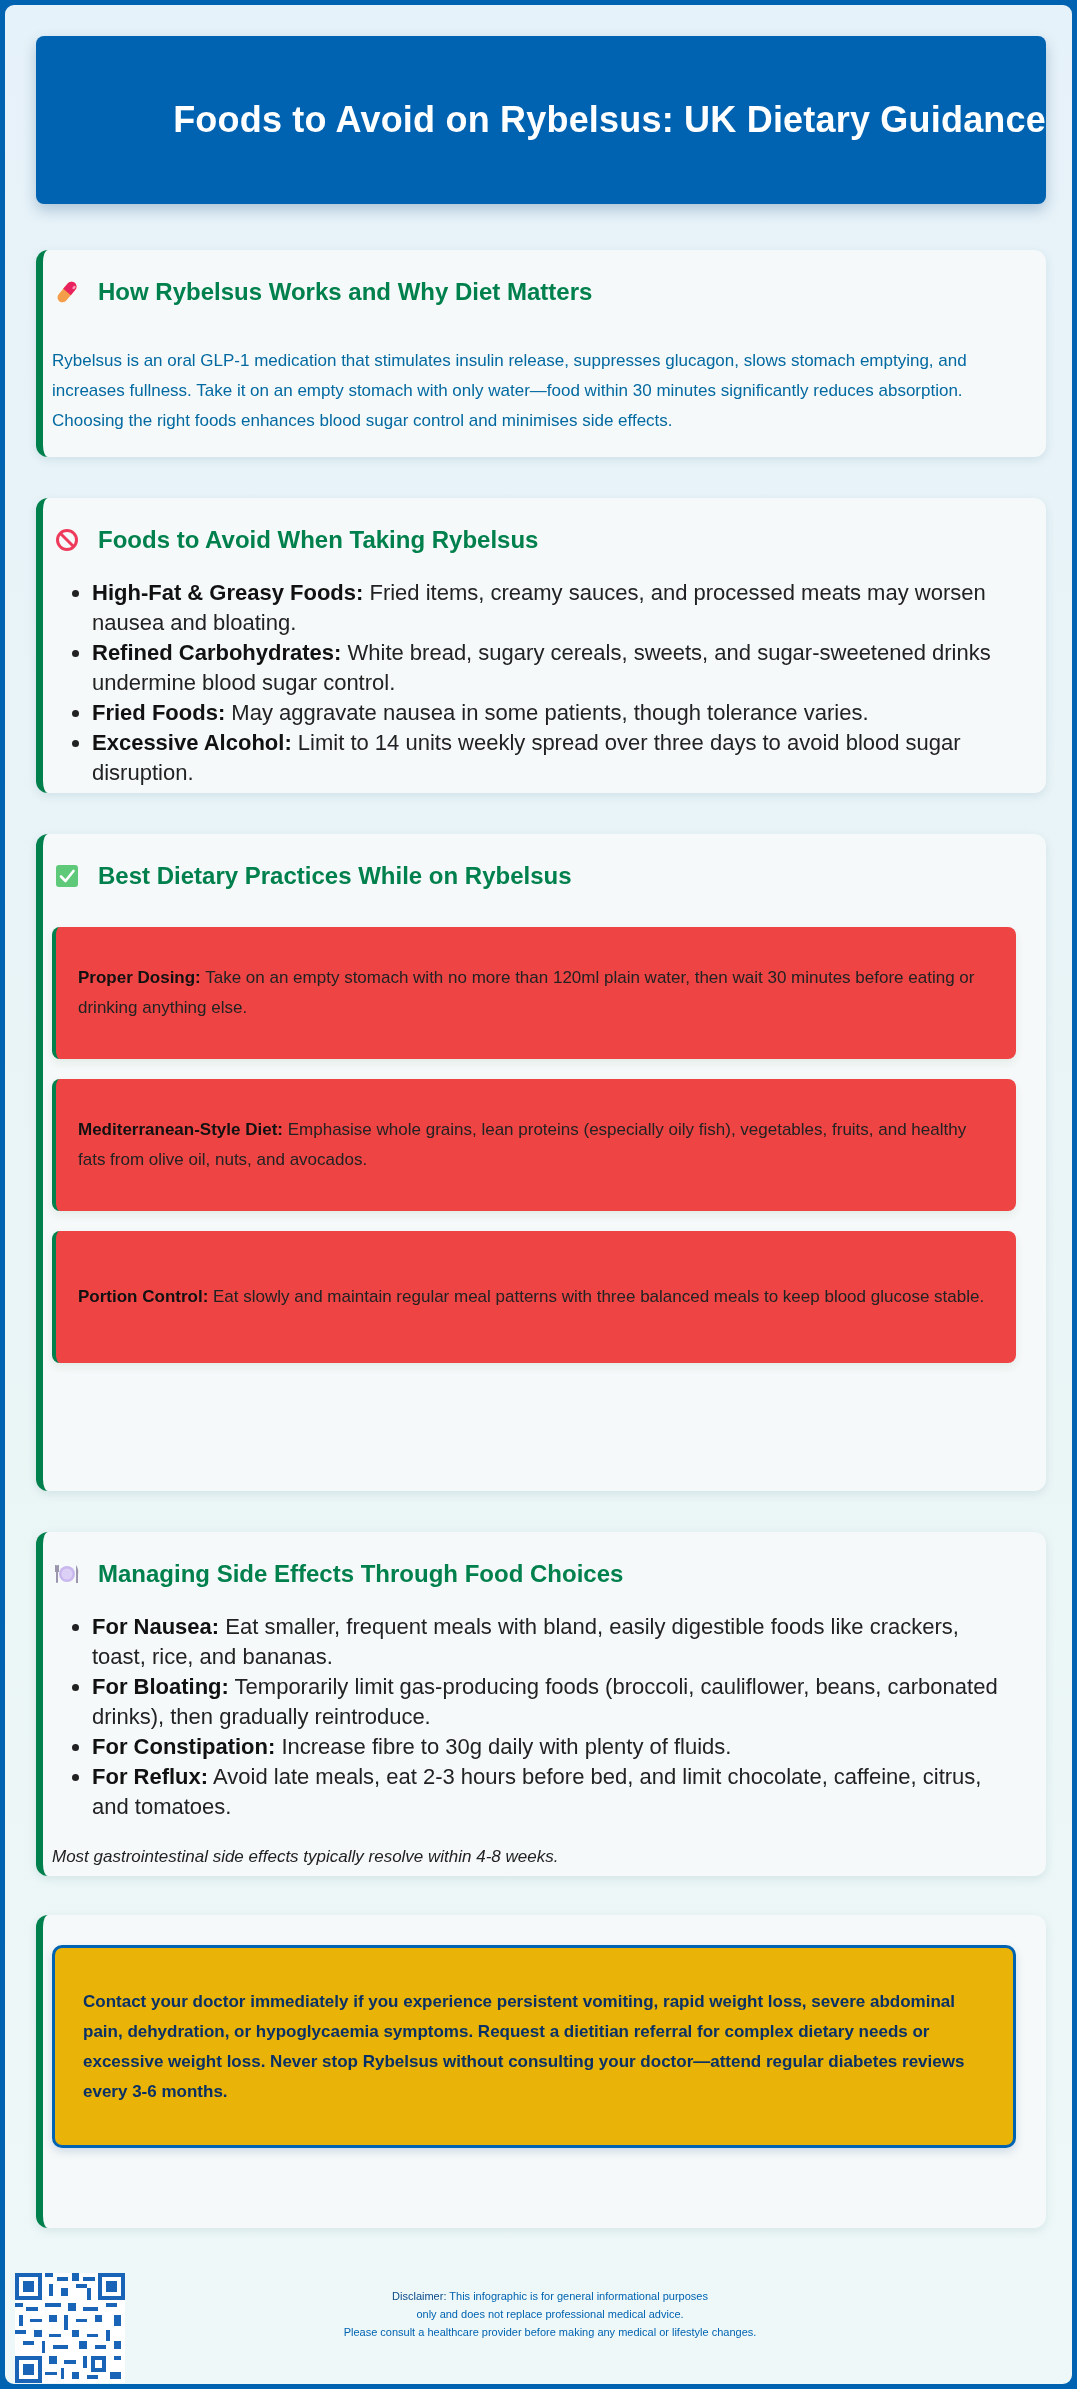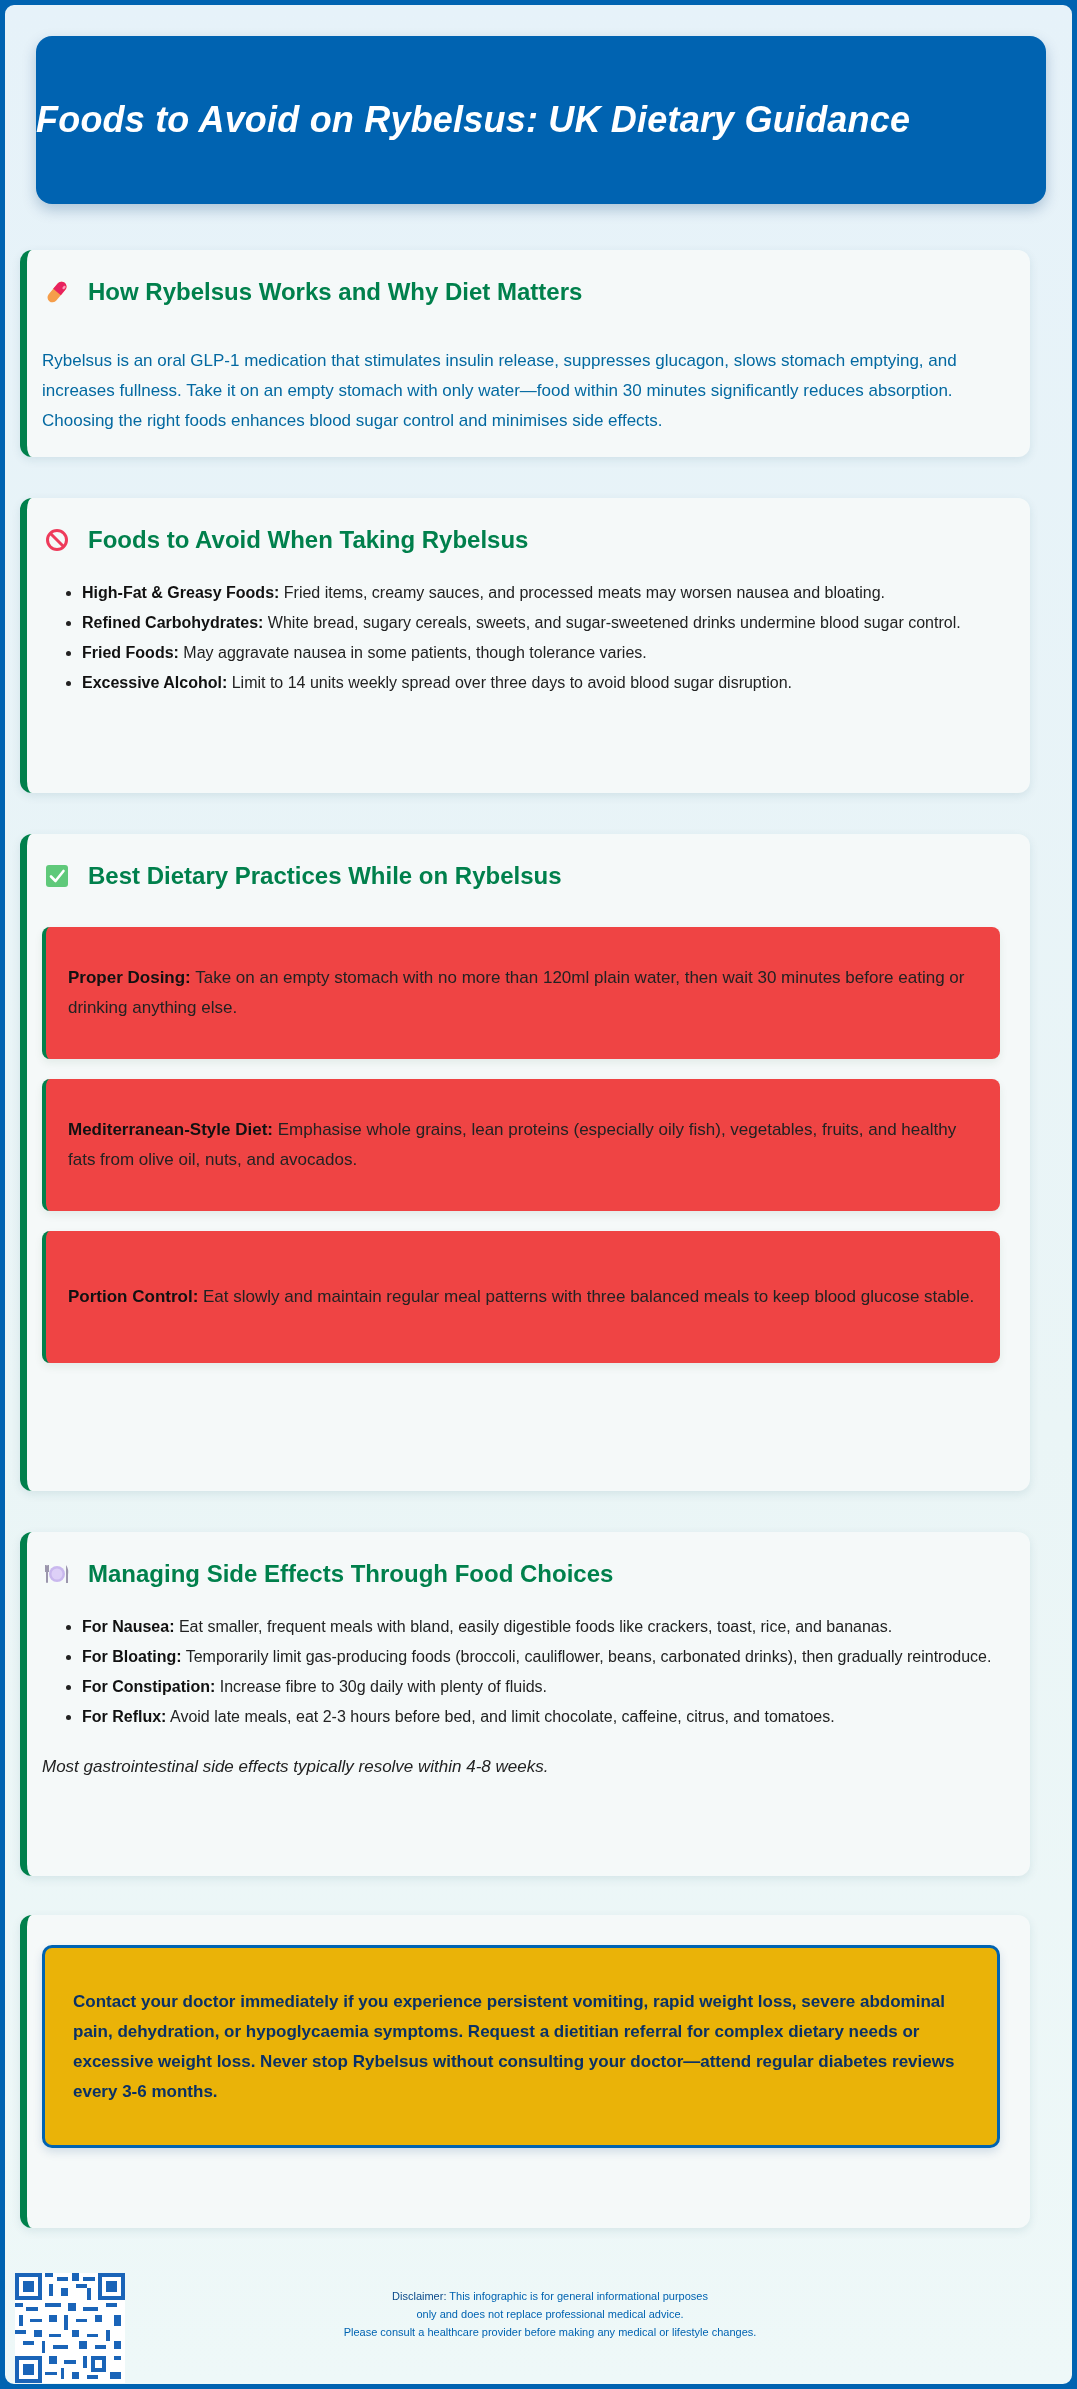--- a/index.html
+++ b/index.html
@@ -10,48 +10,48 @@
     color: #222;
   }
   .frame {
     position: absolute; left: 0; top: 0; width: 1077px; height: 2389px;
     border: 5px solid #0063b1; border-radius: 14px;
     background: linear-gradient(180deg, #e6f2f9 0%, #eaf5f6 60%, #eef8f8 100%);
     overflow: hidden;
   }
   .header {
     position: absolute; left: 31px; top: 31px; width: 1010px; height: 168px;
-    background: #0063b1; border-radius: 16px;
+    background: #0063b1; border-radius: 8px;
     box-shadow: 0 6px 14px rgba(0, 60, 120, 0.25);
-    display: flex; align-items: center; justify-content: flex-start; font-style: italic;
+    display: flex; align-items: center; justify-content: flex-end;
   }
   .header h1 {
     color: #fff; font-size: 36px; font-weight: bold; letter-spacing: 0.2px;
   }
   .card {
-    position: absolute; left: 15px; width: 1010px;
+    position: absolute; left: 31px; width: 1010px;
     background: #f5f9f9; border-radius: 12px;
     border-left: 7px solid #00804c;
     box-shadow: 0 3px 10px rgba(0, 80, 100, 0.10);
-    padding: 0 30px 0 15px;
+    padding: 0 30px 0 9px;
   }
   .card-title {
     display: flex; align-items: center; height: 32px;
     margin-top: 26px;
     color: #00804c; font-size: 24px; font-weight: bold;
   }
   .card-title .icon {
     width: 30px; height: 30px; margin-right: 16px; flex: none;
     display: flex; align-items: center; justify-content: center;
   }
   .card p.body {
     font-size: 17px; line-height: 30px; color: #0369a1; margin-top: 38px;
   }
   ul.bullets { margin-top: 22px; padding-left: 40px; }
-  ul.bullets li { font-size: 16px; line-height: 30px; margin-bottom: 0; color: #222; }
+  ul.bullets li { font-size: 22px; line-height: 30px; margin-bottom: 0; color: #222; }
   ul.bullets li b { font-weight: bold; color: #111; }
   .tip {
     background: #ef4444; border-left: 4px solid #00804c; border-radius: 8px;
     box-shadow: 0 4px 8px rgba(0, 80, 40, 0.08);
     padding: 0 24px 0 22px; display: flex; align-items: center;
     font-size: 17px; line-height: 30px; margin-top: 20px;
   }
   .tip b { font-weight: bold; color: #111; }
   .note { font-style: italic; font-size: 17px; line-height: 30px; margin-top: 20px; }
   .alert {

